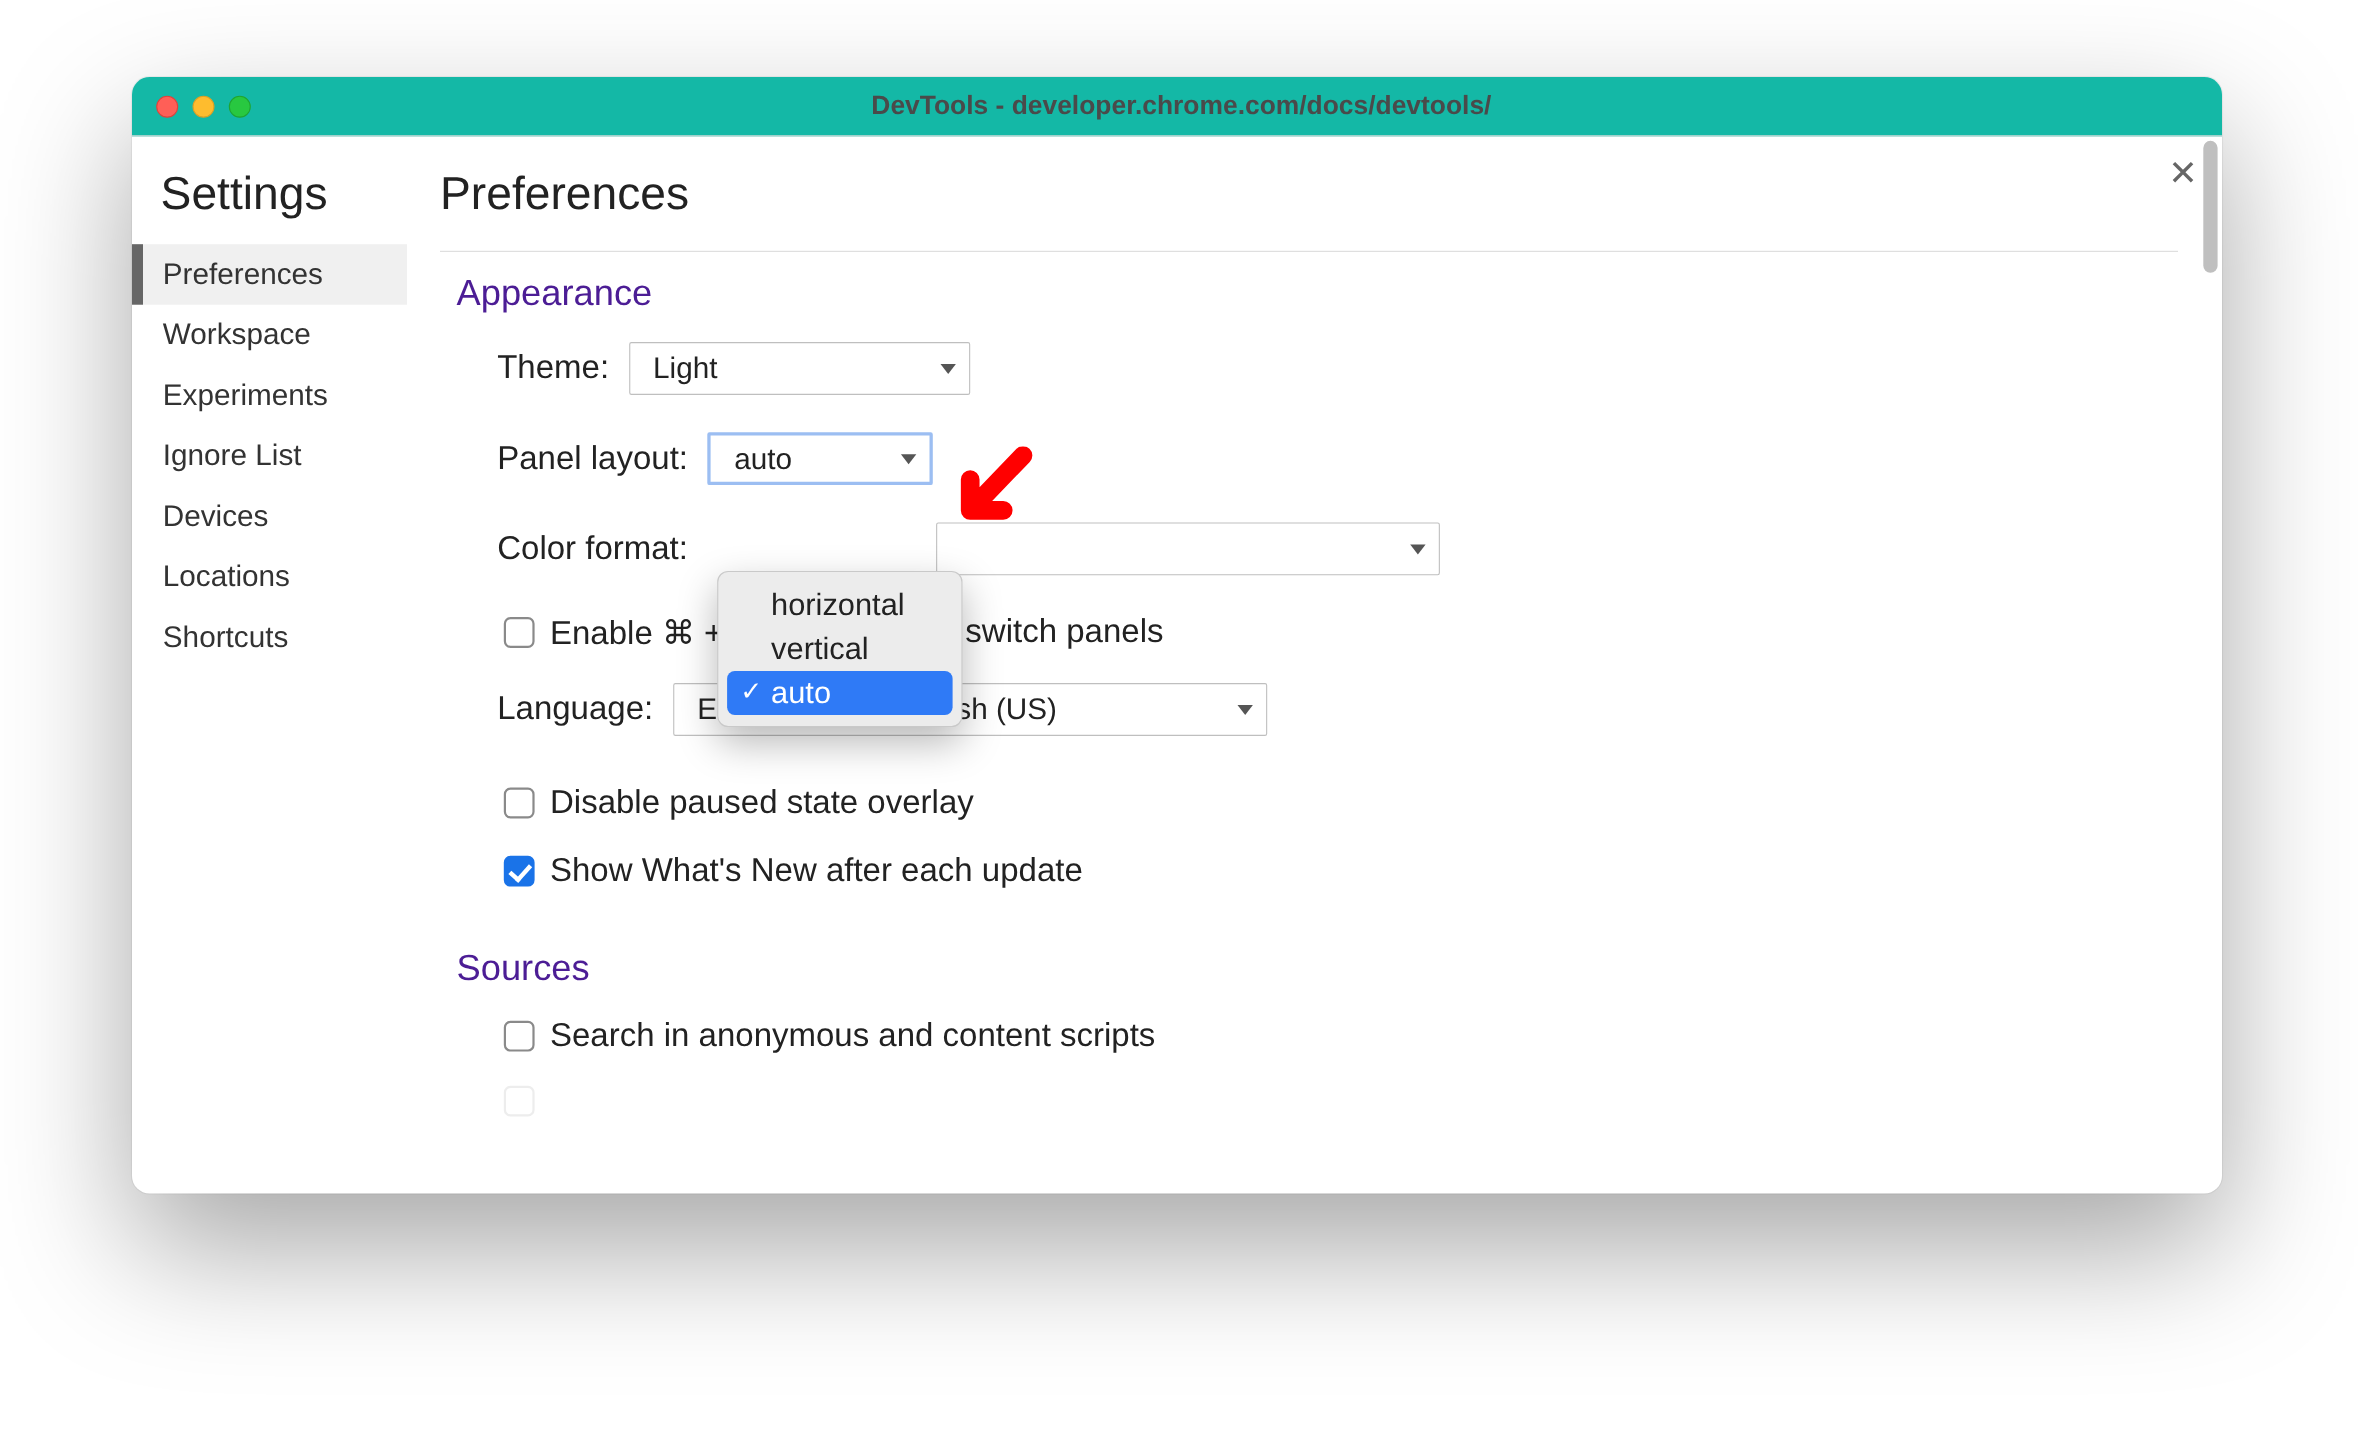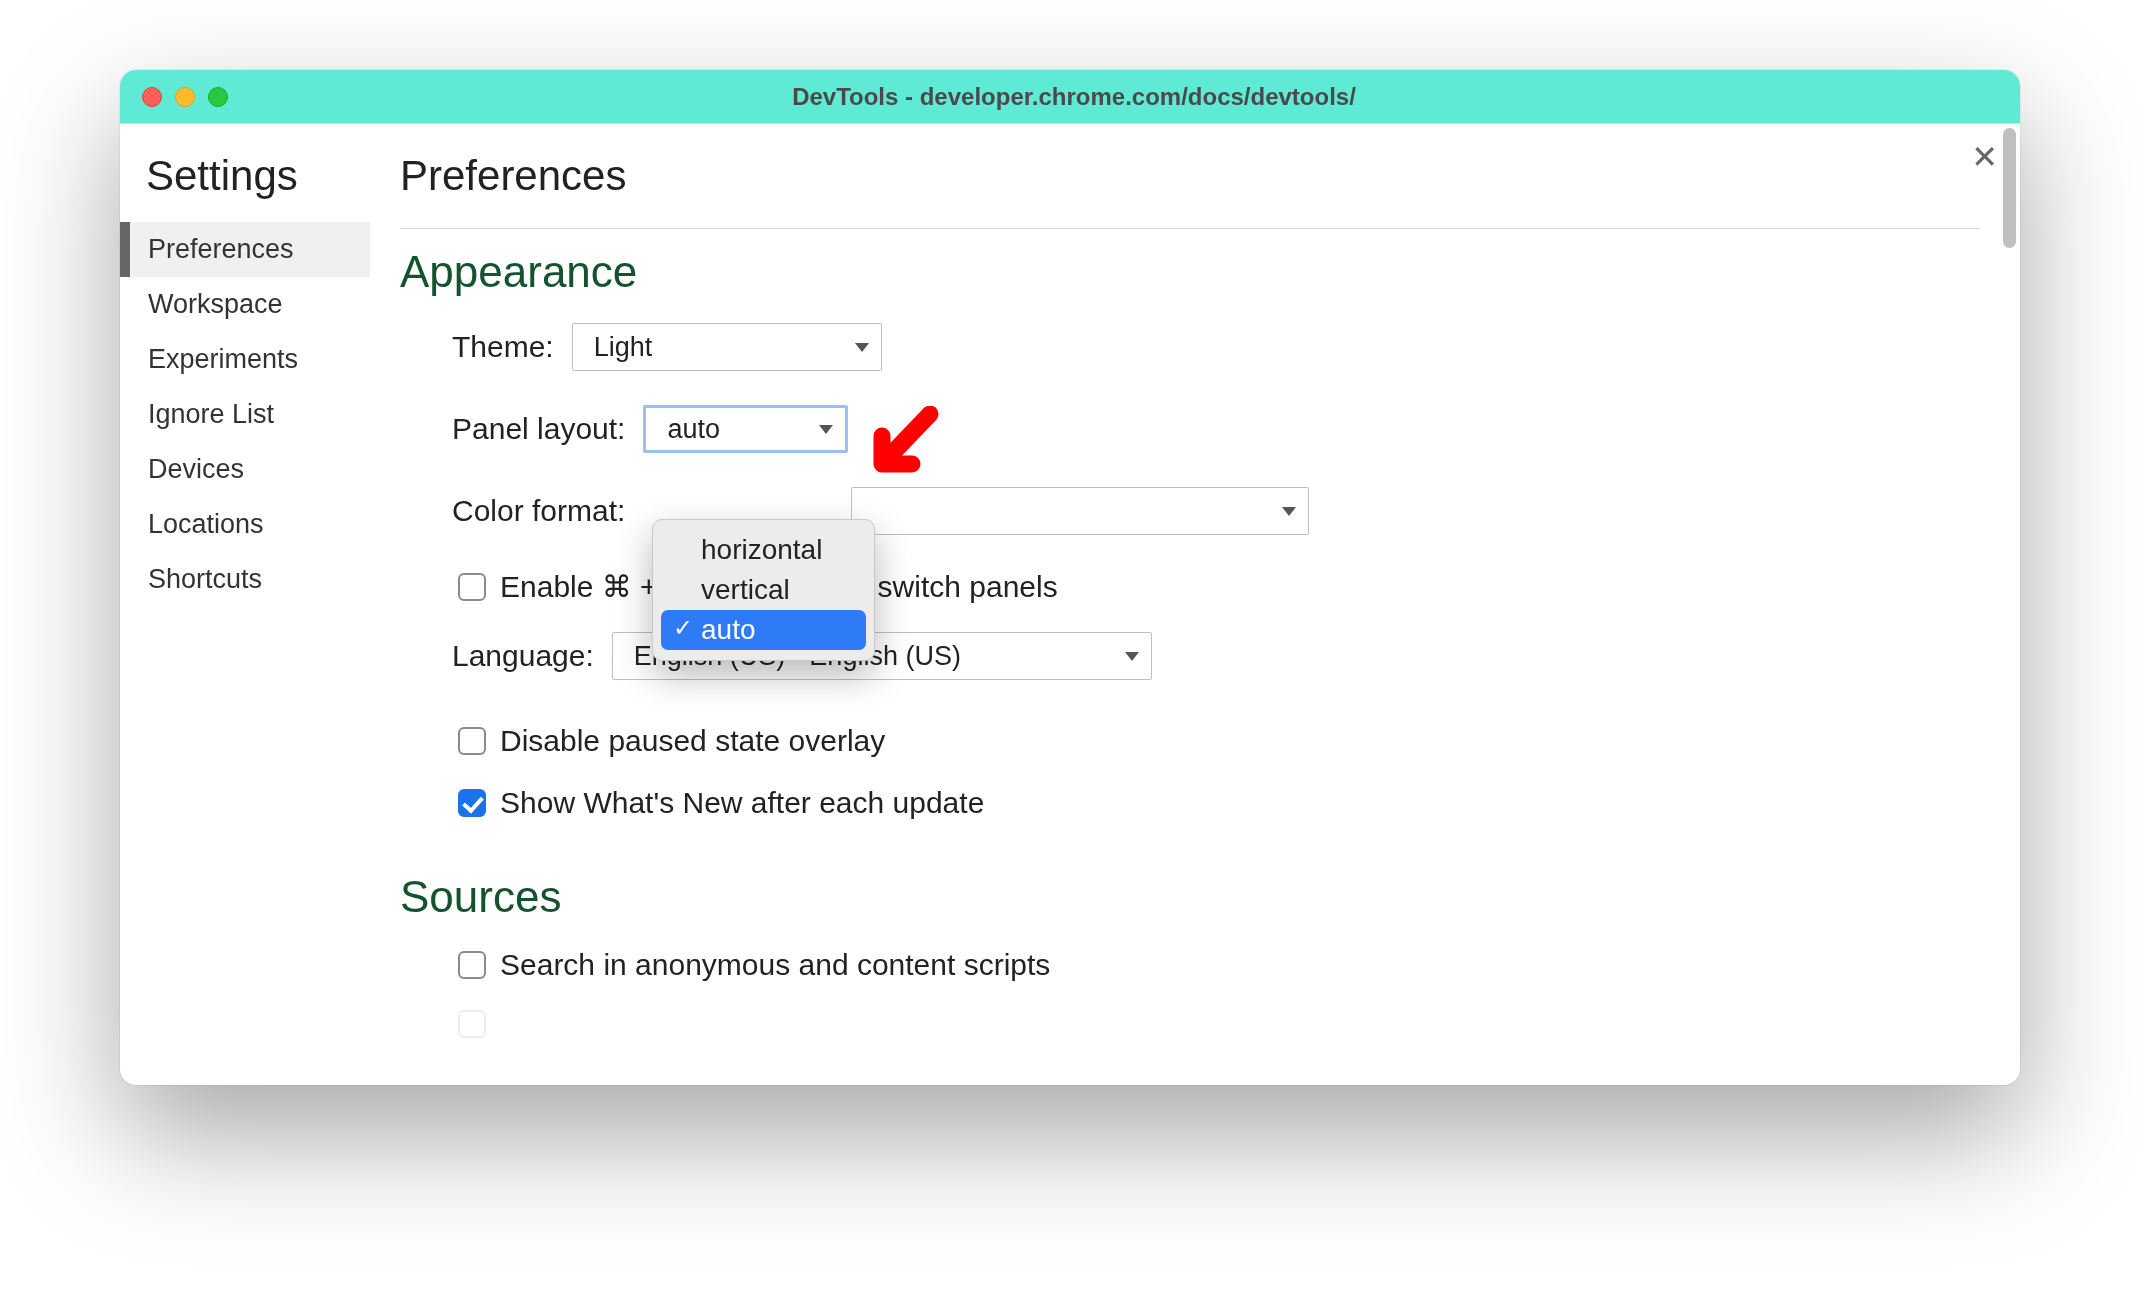--- a/index.html
+++ b/index.html
@@ -14,21 +14,21 @@
   
   .window {
     position: absolute; left: 120px; top: 70px;
     width: 1900px; height: 1015px;
     background: #fff; border-radius: 16px;
     box-shadow: 0 50px 120px rgba(0,0,0,.35), 0 0 0 1px rgba(0,0,0,.05);
     overflow: hidden;
   }
   .titlebar {
     height: 54px; display: flex; align-items: center;
-    border-bottom: 1px solid #dcdcdc; background: #5eead4; gap: 40px;
+    border-bottom: 1px solid #dcdcdc; background: #14b8a6; gap: 40px;
   }
   .traffic { display: flex; gap: 13px; padding-left: 22px; }
   .dot { width: 20px; height: 20px; border-radius: 50%; }
   .dot.red   { background:#ff5f57; border:1px solid #e1413a; }
   .dot.yellow{ background:#febc2e; border:1px solid #dfa022; }
   .dot.green { background:#28c840; border:1px solid #1fa52f; }
   .title { flex:1; text-align:center; font-size:24px; font-weight:600; color:#4a4a4a; }
 
   
   .body { position:relative; display:flex; height:calc(100% - 54px); }
@@ -48,21 +48,21 @@
     background:#f0f0f0;
     border-left:10px solid #666;
     padding-left:18px;
   }
 
   
   .main { flex:1; padding:28px 40px 0 30px; position:relative; overflow:hidden; }
   .page-title { font-size:42px; font-weight:400; color:#222; padding-bottom:28px; }
   .hr { height:1px; background:#dcdcdc; margin-bottom:18px; }
 
-  .section-h { font-size:44px; color:#14532d; margin:4px 0 26px 0; }
+  .section-h { font-size:33px; color:#4c1d95; margin:4px 0 26px 15px; }
 
   .row { display:flex; align-items:center; margin:0 0 34px 52px; }
   .row .label { font-size:30px; color:#222; margin-right:18px; }
   .check-row { display:flex; align-items:center; margin:0 0 28px 58px; font-size:30px; color:#222; }
 
   .select {
     display:flex; align-items:center; justify-content:space-between;
     height:48px; padding:0 12px 0 21px;
     border:1px solid #bfbfbf; border-radius:2px;
     font-size:27px; color:#222; background:#fff; cursor:pointer;

